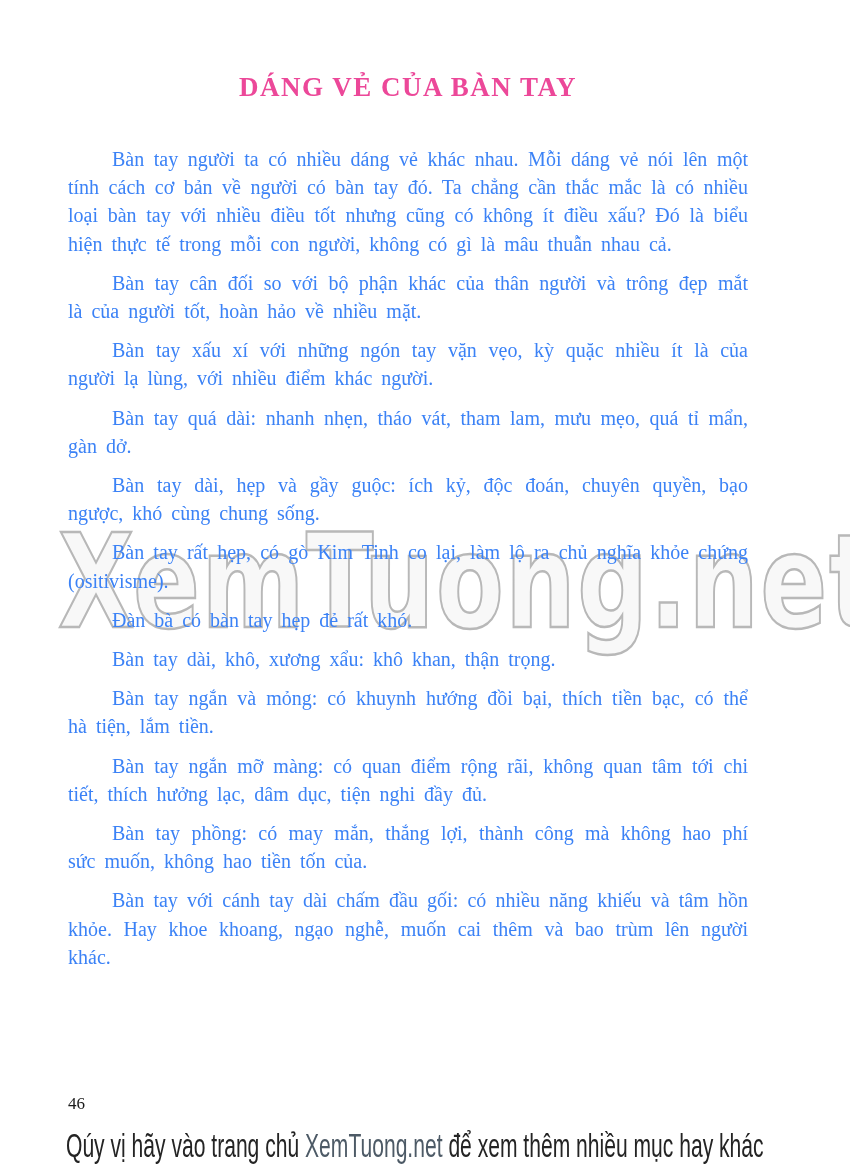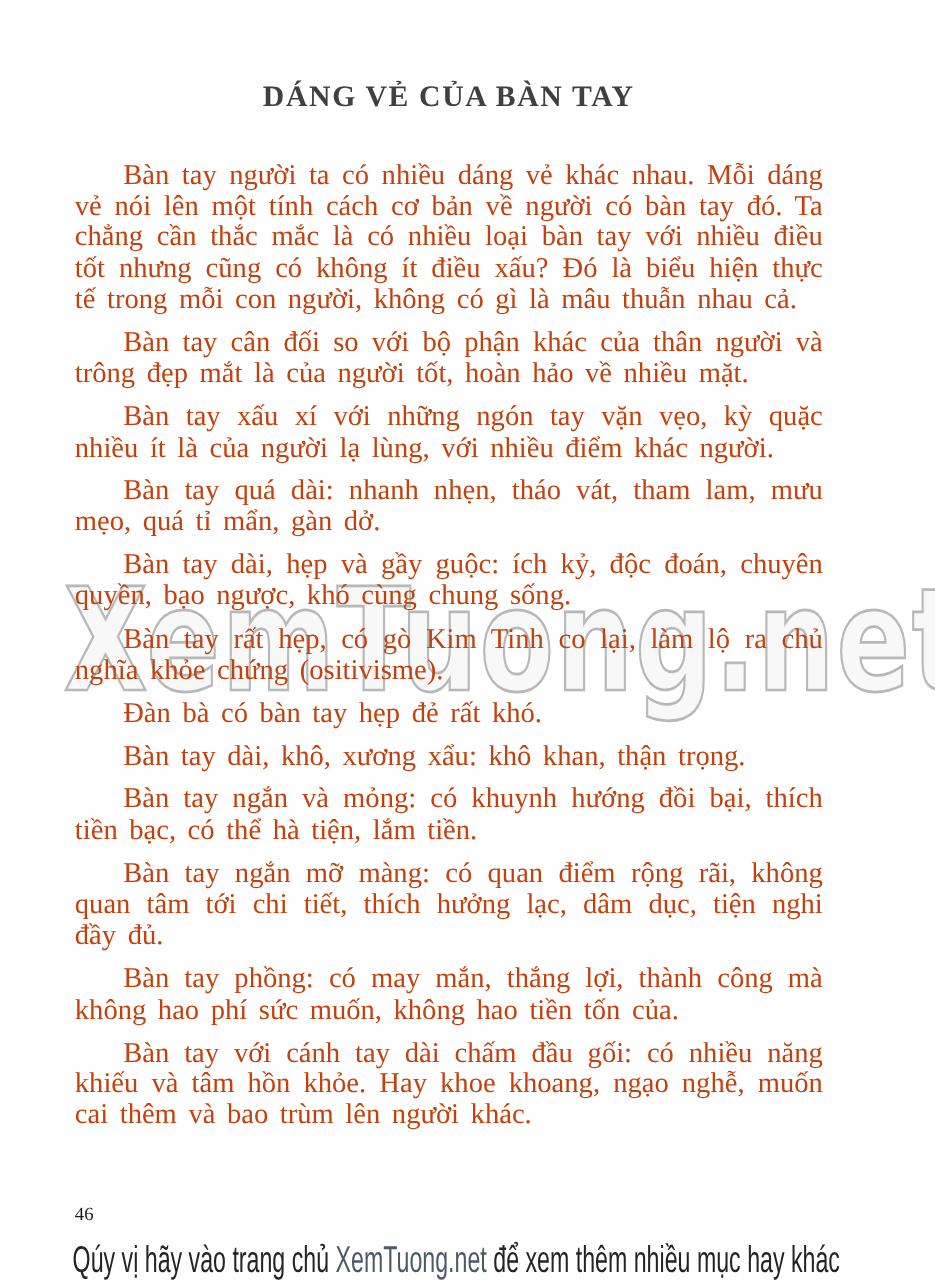--- a/index.html
+++ b/index.html
@@ -39,30 +39,30 @@
     position: relative;
     z-index: 1;
     padding: 60px 102px 0 68px;
   }
   .page-title {
     margin: 12px 0 42px 0;
     text-align: center;
     font-size: 27px;
     font-weight: bold;
     letter-spacing: 1.5px;
-    color: #404040;
+    color: #ec4899;
   }
   .para {
     margin: 0 0 11px 0;
-    font-size: 26px;
+    font-size: 20px;
     line-height: 28.2px;
     text-align: justify;
     text-indent: 44px;
     word-spacing: 4px;
-    color: #c2410c;
+    color: #3b82f6;
   }
   
   .page-number {
     position: absolute;
     left: 68px;
     top: 1094px;
     z-index: 1;
     font-size: 17px;
     color: #1a1a1a;
   }

